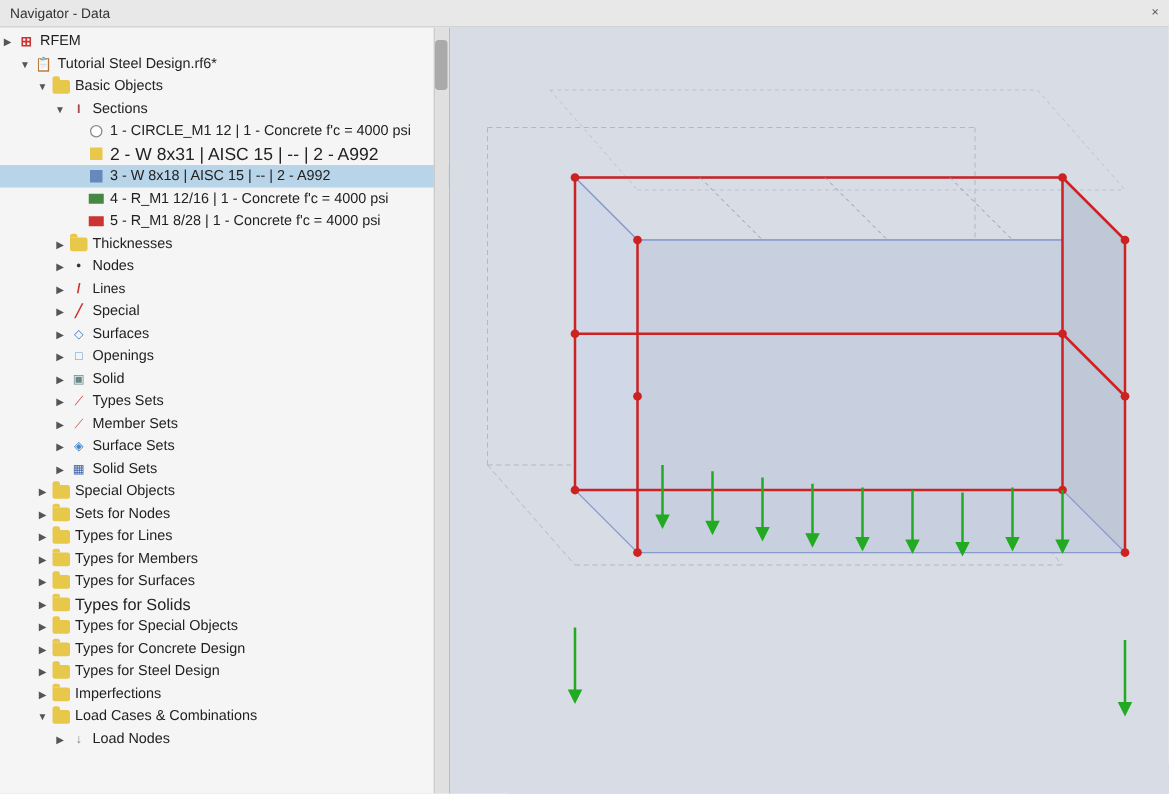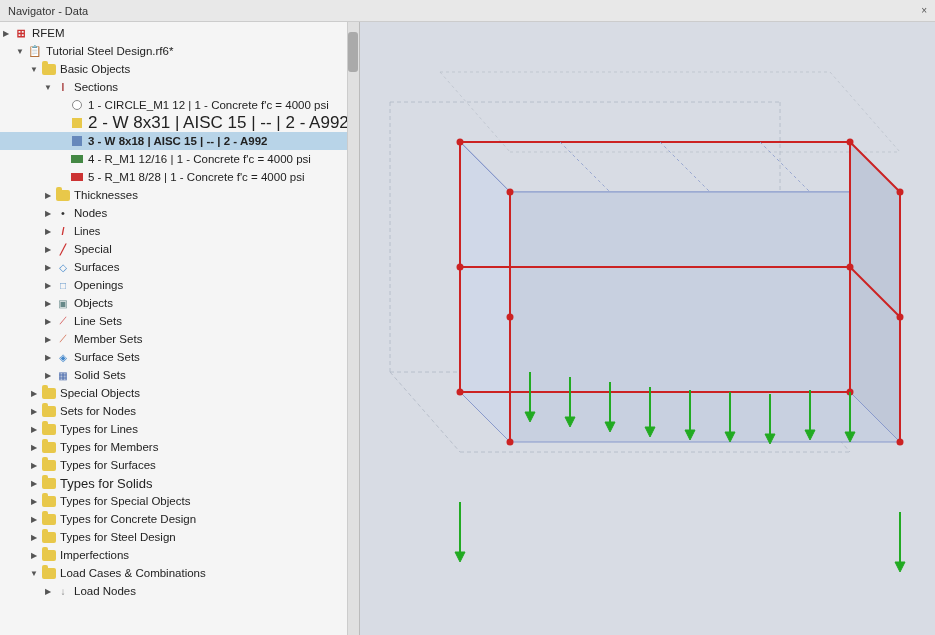--- a/index.html
+++ b/index.html
@@ -138,31 +138,31 @@
     <span class="label" style="font-size:11.5px;color:#222;">1 - CIRCLE_M1 12 | 1 - Concrete f'c = 4000 psi</span>
   </div>
         <div class="tree-item">
     <span class="indent" style="width:56px;display:inline-block;"></span>
     <span class="arrow leaf" style="width:12px;font-size:8px;color:#555;flex-shrink:0;"></span>
     <span class="icon" style="display:inline-flex;align-items:center;width:18px;flex-shrink:0;margin-right:2px;">
             <div style="display:flex;align-items:center;gap:2px;">
               <div style="width:10px;height:10px;background:#e8c84a;flex-shrink:0;"></div>
             </div>
           </span>
-    <span class="label" style="font-size:17px;color:#222;">2 - W 8x31 | AISC 15 | -- | 2 - A992</span>
+    <span class="label" style="font-size:14px;color:#222;">2 - W 8x31 | AISC 15 | -- | 2 - A992</span>
   </div>
         <div class="tree-item selected">
     <span class="indent" style="width:56px;display:inline-block;"></span>
     <span class="arrow leaf" style="width:12px;font-size:8px;color:#555;flex-shrink:0;"></span>
     <span class="icon" style="display:inline-flex;align-items:center;width:18px;flex-shrink:0;margin-right:2px;">
             <div style="display:flex;align-items:center;gap:2px;">
               <div style="width:10px;height:10px;background:#6688bb;flex-shrink:0;"></div>
             </div>
           </span>
-    <span class="label" style="font-size:11.5px;color:#222;font-weight:bold;">3 - W 8x18 | AISC 15 | -- | 2 - A992</span>
+    <span class="label" style="font-size:11.5px;color:#222;">3 - W 8x18 | AISC 15 | -- | 2 - A992</span>
   </div>
         <div class="tree-item">
     <span class="indent" style="width:56px;display:inline-block;"></span>
     <span class="arrow leaf" style="width:12px;font-size:8px;color:#555;flex-shrink:0;"></span>
     <span class="icon" style="display:inline-flex;align-items:center;width:18px;flex-shrink:0;margin-right:2px;">
             <div style="display:flex;align-items:center;gap:2px;">
               <div style="width:12px;height:8px;background:#448844;flex-shrink:0;"></div>
             </div>
           </span>
     <span class="label" style="font-size:11.5px;color:#222;">4 - R_M1 12/16 | 1 - Concrete f'c = 4000 psi</span>
@@ -226,29 +226,29 @@
             <span style="color:#6699cc;font-size:10px;">□</span>
           </span>
     <span class="label" style="font-size:11.5px;color:#222;">Openings</span>
   </div>
         <div class="tree-item">
     <span class="indent" style="width:42px;display:inline-block;"></span>
     <span class="arrow collapsed" style="width:12px;font-size:8px;color:#555;flex-shrink:0;"></span>
     <span class="icon" style="display:inline-flex;align-items:center;width:18px;flex-shrink:0;margin-right:2px;">
             <span style="color:#668888;font-size:10px;">▣</span>
           </span>
-    <span class="label" style="font-size:11.5px;color:#222;">Objects</span>
+    <span class="label" style="font-size:11.5px;color:#222;">Solid</span>
   </div>
         <div class="tree-item">
     <span class="indent" style="width:42px;display:inline-block;"></span>
     <span class="arrow collapsed" style="width:12px;font-size:8px;color:#555;flex-shrink:0;"></span>
     <span class="icon" style="display:inline-flex;align-items:center;width:18px;flex-shrink:0;margin-right:2px;">
             <span style="color:#cc3333;font-size:10px;">⟋</span>
           </span>
-    <span class="label" style="font-size:11.5px;color:#222;">Line Sets</span>
+    <span class="label" style="font-size:11.5px;color:#222;">Types Sets</span>
   </div>
         <div class="tree-item">
     <span class="indent" style="width:42px;display:inline-block;"></span>
     <span class="arrow collapsed" style="width:12px;font-size:8px;color:#555;flex-shrink:0;"></span>
     <span class="icon" style="display:inline-flex;align-items:center;width:18px;flex-shrink:0;margin-right:2px;">
             <span style="color:#cc5533;font-size:10px;">⟋</span>
           </span>
     <span class="label" style="font-size:11.5px;color:#222;">Member Sets</span>
   </div>
         <div class="tree-item">

